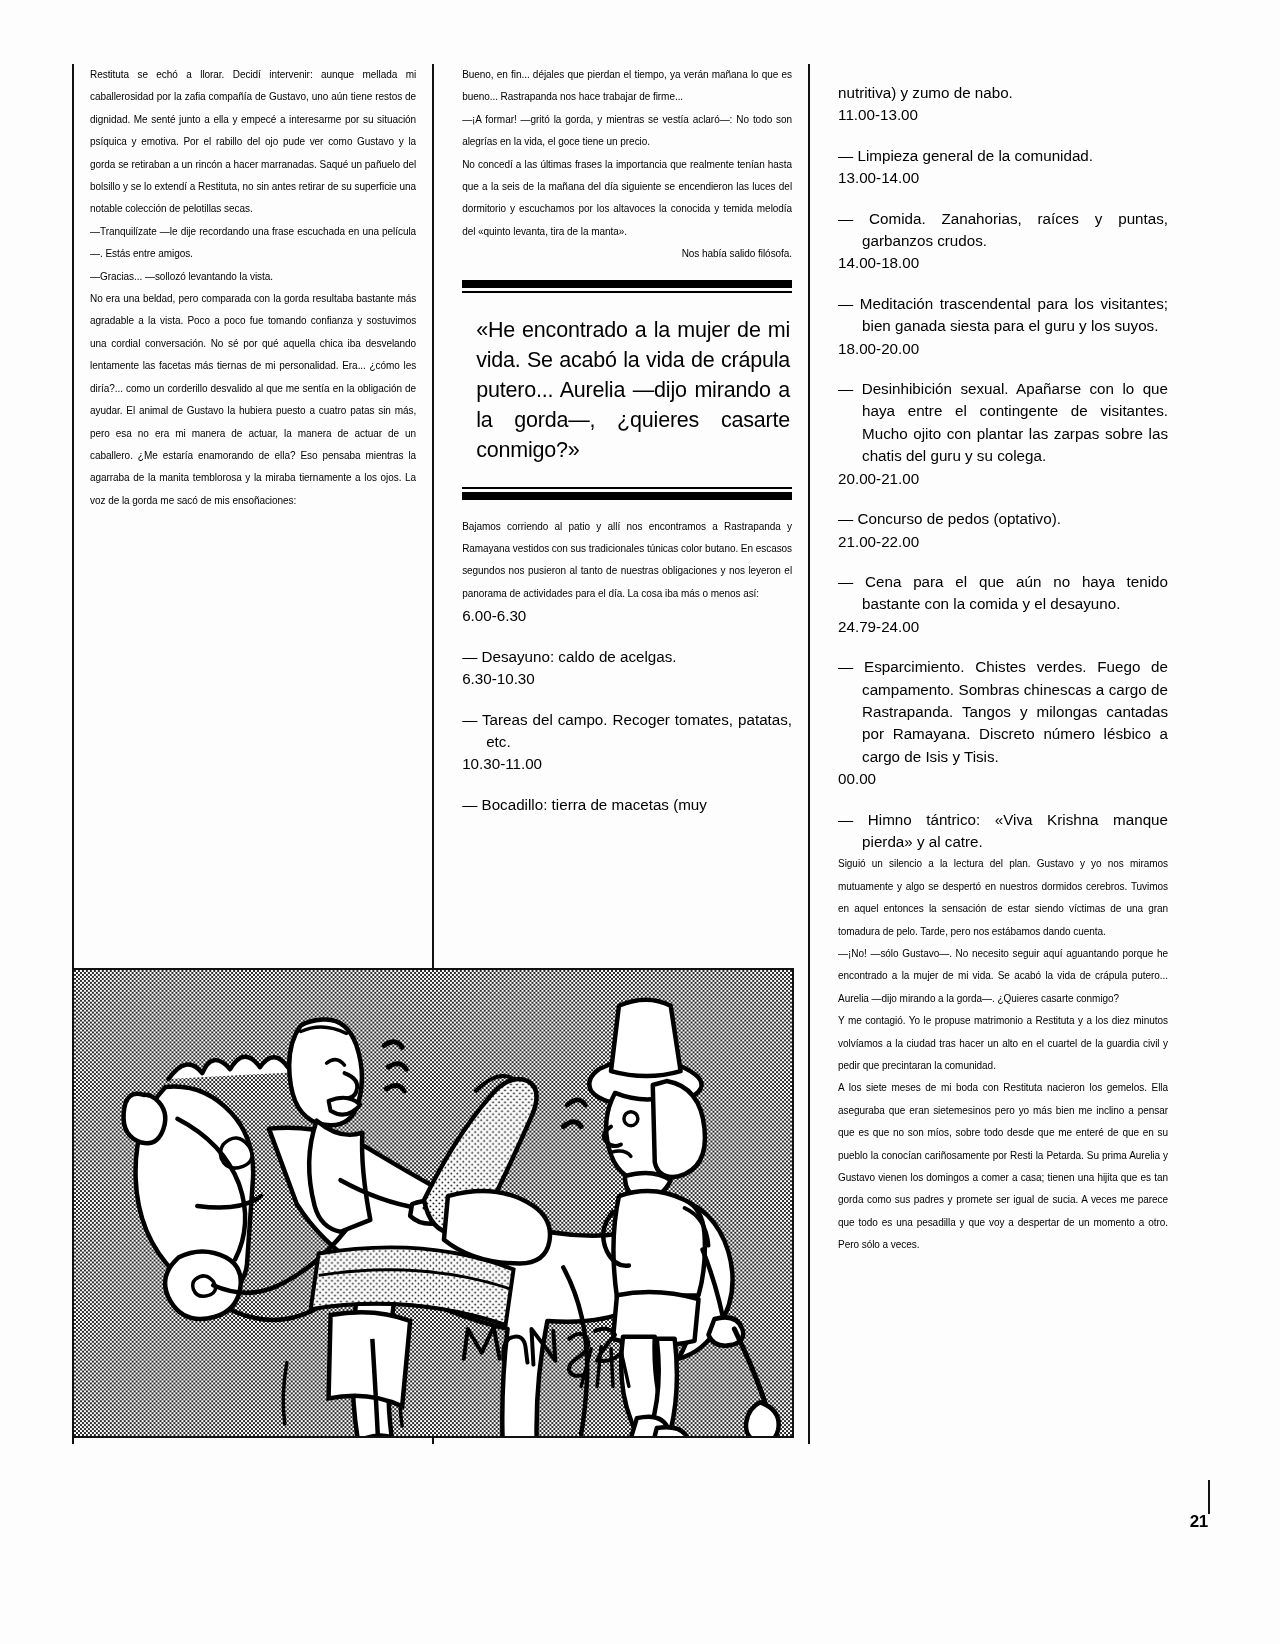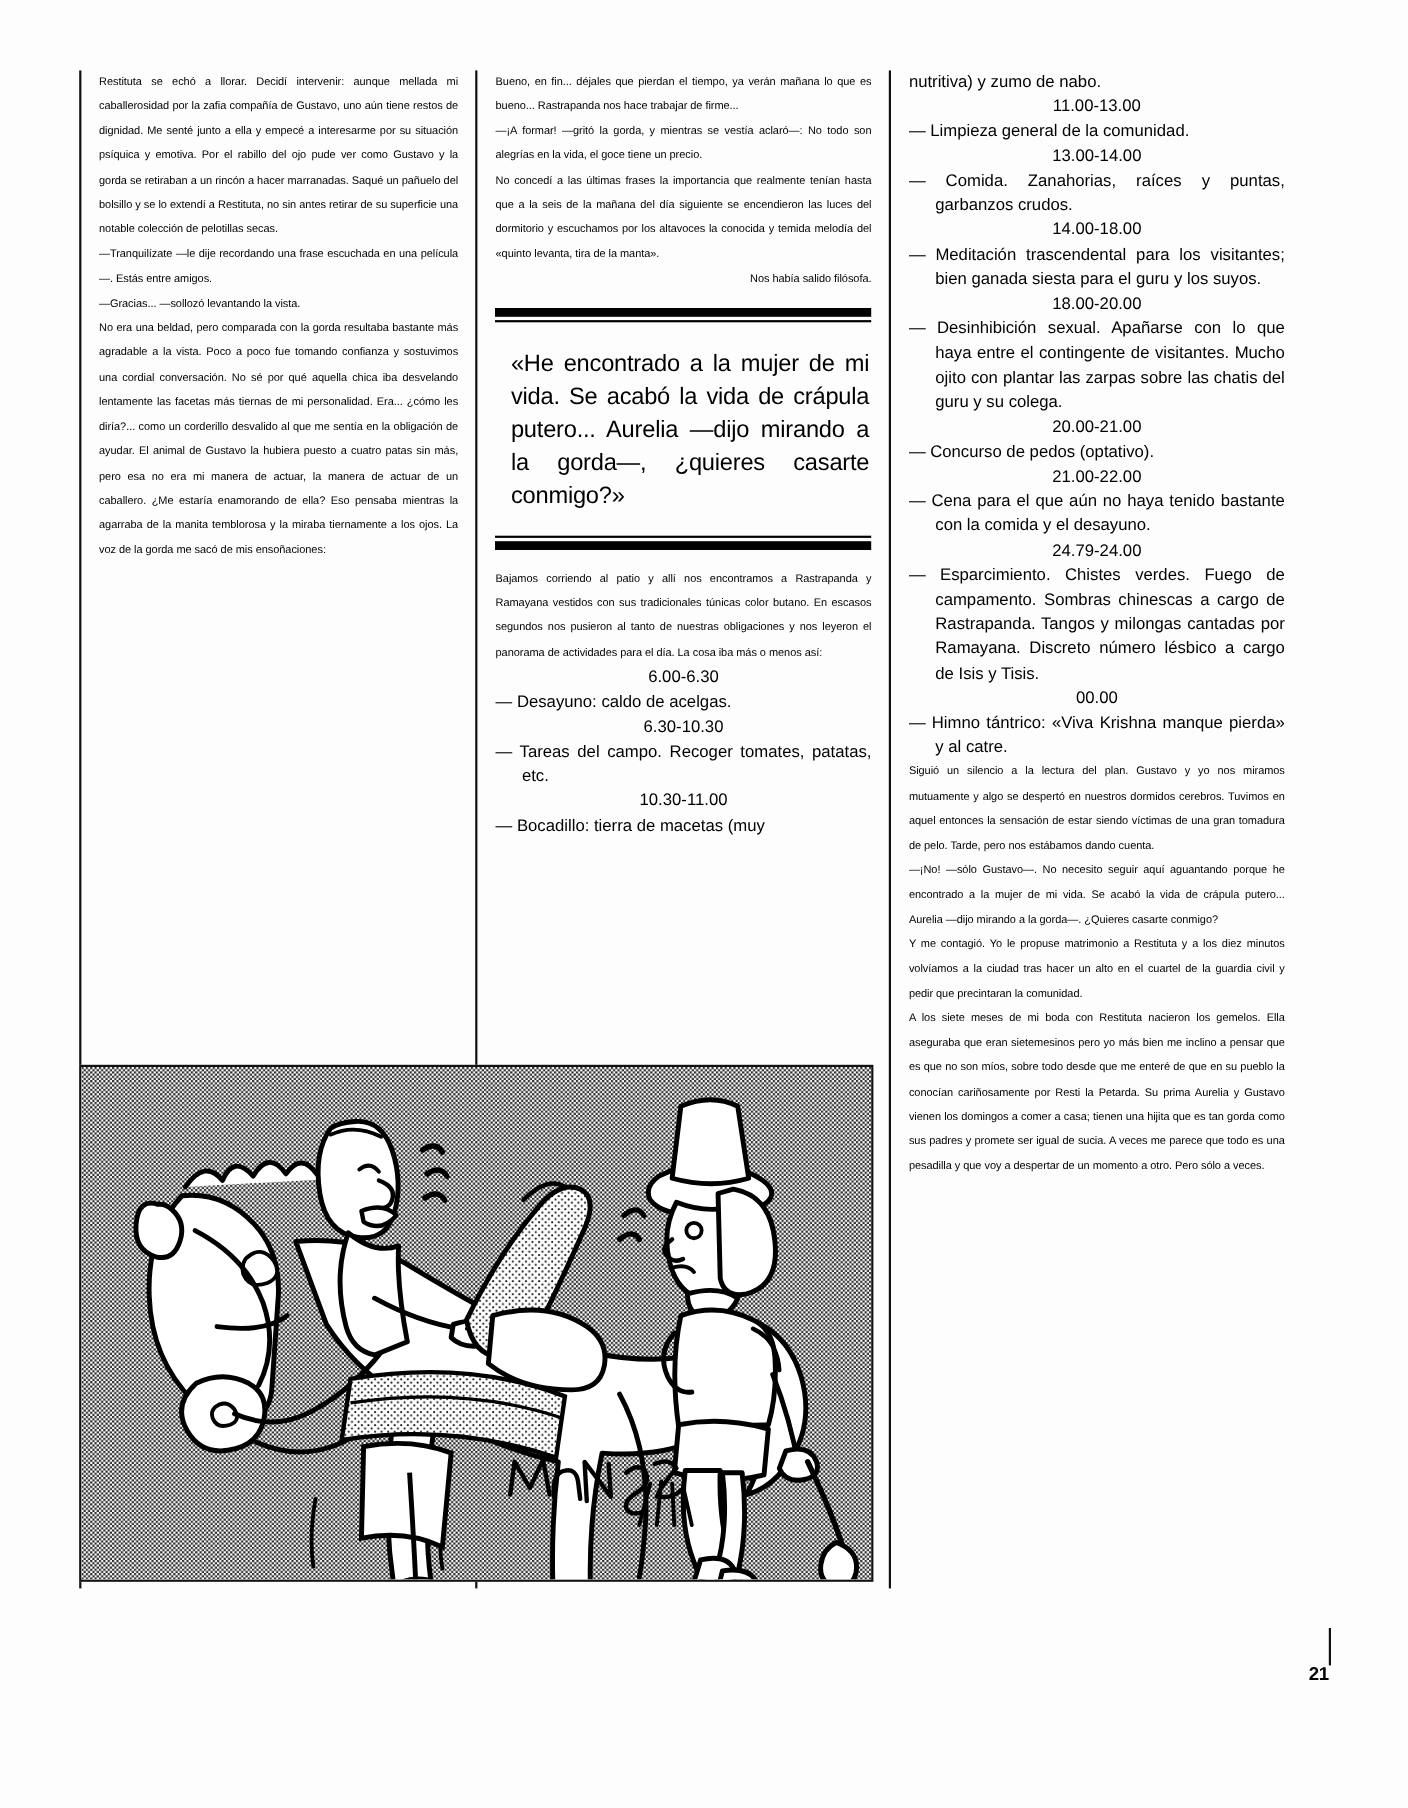--- a/index.html
+++ b/index.html
@@ -34,21 +34,21 @@
     display: flex;
     gap: 0;
   }
   .col {
     position: relative;
     width: 344px;
     box-sizing: border-box;
   }
   .col + .col {
     border-left: 2px solid #111;
-    padding-left: 16px;
+    padding-left: 28px;
     margin-left: 16px;
     width: 376px;
   }
   .col.col1 {
     border-left: 2px solid #111;
     padding-left: 16px;
     width: 360px;
   }
 
   p.body {
@@ -60,28 +60,29 @@
     hyphens: manual;
     letter-spacing: -0.05px;
   }
   p.body.nojust { text-align: right; }
 
   
   .sched { margin: 0; }
   .sched .time {
     font-size: 15.2px;
     line-height: 22.4px;
-    text-align: center;
+    text-align: left;
   }
   .sched .item {
     font-size: 15.2px;
     line-height: 22.4px;
     text-align: justify;
     padding-left: 24px;
     text-indent: -24px;
+    margin-top: 18px;
   }
 
   
   .pullquote {
     margin: 14px 0 16px 0;
   }
   .rule-top {
     height: 8px;
     background: #000;
     margin-bottom: 3px;

